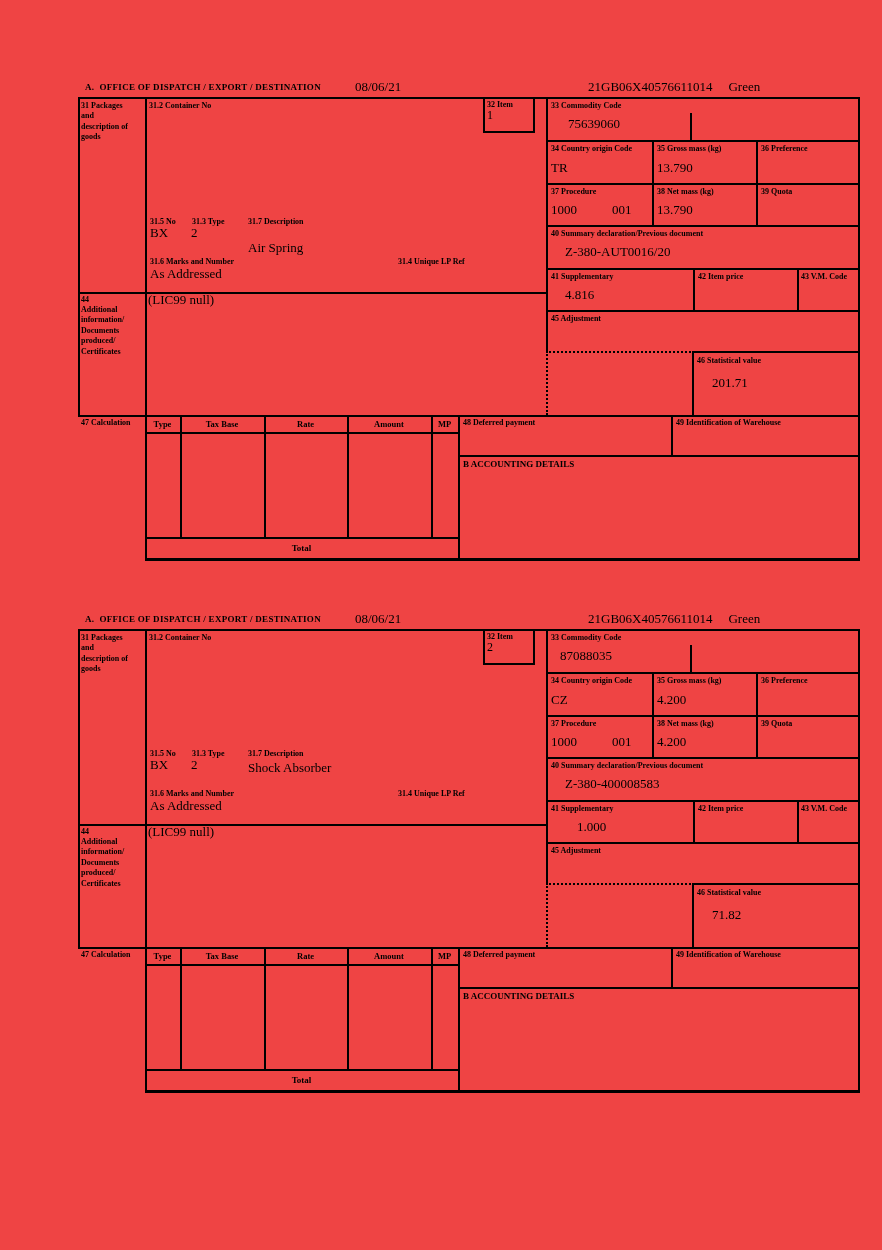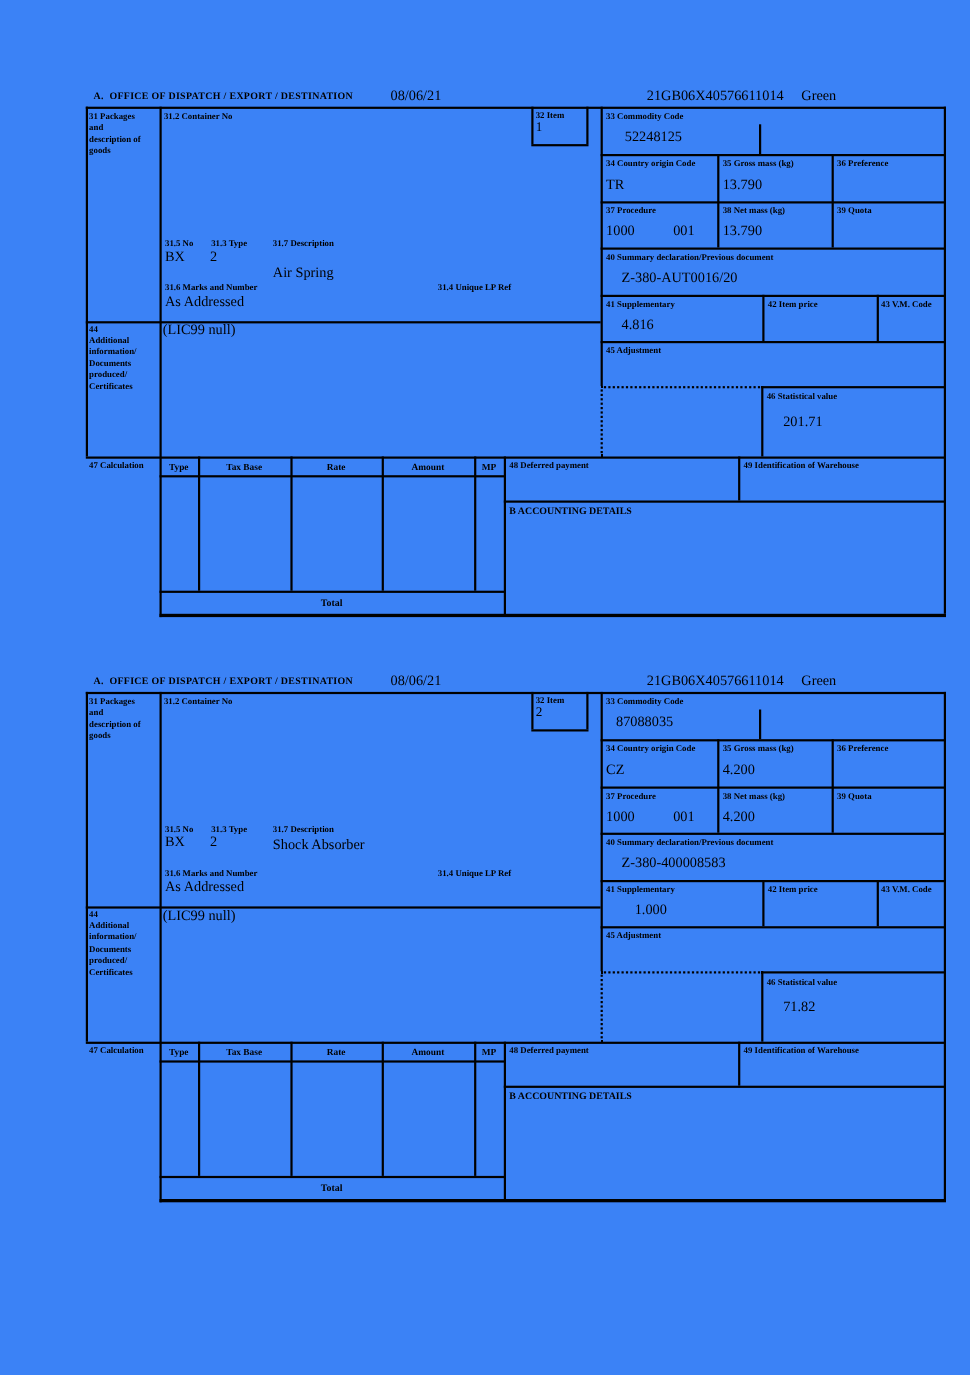--- a/index.html
+++ b/index.html
@@ -1,16 +1,16 @@
 <!DOCTYPE html>
 <html><head>
 <meta charset="utf-8">
 <style>
   html,body{margin:0;padding:0;background:#fff;}
-  #page{position:relative;width:882px;height:1250px;background:#3b82f6;overflow:hidden;
+  #page{position:relative;width:882px;height:1250px;background:#ef4444;overflow:hidden;
         font-family:"Liberation Serif","DejaVu Serif",serif;color:#000;}
   .sheet{position:absolute;left:78px;width:784px;height:483px;}
   .grid{position:absolute;left:0;top:18px;width:782px;height:465px;}
   .h{position:absolute;height:2px;background:#000;}
   .v{position:absolute;width:2px;background:#000;}
   .hd{position:absolute;height:0;border-top:2px dotted #000;}
   .vd{position:absolute;width:0;border-left:2px dotted #000;}
   .lbl{position:absolute;font-size:8px;font-weight:bold;line-height:1.3;white-space:nowrap;}
   .wrap{white-space:normal;}
   .val{position:absolute;font-size:13px;line-height:1.1;white-space:nowrap;}
@@ -78,21 +78,21 @@
       <div class="val" style="left:113px;top:129px;">2</div>
       <div class="val" style="left:170px;top:144px;">Air Spring</div>
       <div class="lbl" style="left:72px;top:160px;">31.6 Marks and Number</div>
       <div class="lbl" style="left:320px;top:160px;">31.4 Unique LP Ref</div>
       <div class="val" style="left:72px;top:170px;">As Addressed</div>
 
       <div class="lbl" style="left:409px;top:3px;">32 Item</div>
       <div class="val" style="left:409px;top:12px;font-size:12px;">1</div>
 
       <div class="lbl" style="left:473px;top:4px;">33 Commodity Code</div>
-      <div class="val" style="left:490px;top:20px;">52248125</div>
+      <div class="val" style="left:490px;top:20px;">75639060</div>
 
       <div class="lbl" style="left:473px;top:47px;">34 Country origin Code</div>
       <div class="val" style="left:473px;top:64px;">TR</div>
       <div class="lbl" style="left:579px;top:47px;">35 Gross mass (kg)</div>
       <div class="val" style="left:579px;top:64px;">13.790</div>
       <div class="lbl" style="left:683px;top:47px;">36 Preference</div>
 
       <div class="lbl" style="left:473px;top:90px;">37 Procedure</div>
       <div class="val" style="left:473px;top:106px;">1000</div>
       <div class="val" style="left:534px;top:106px;">001</div>

